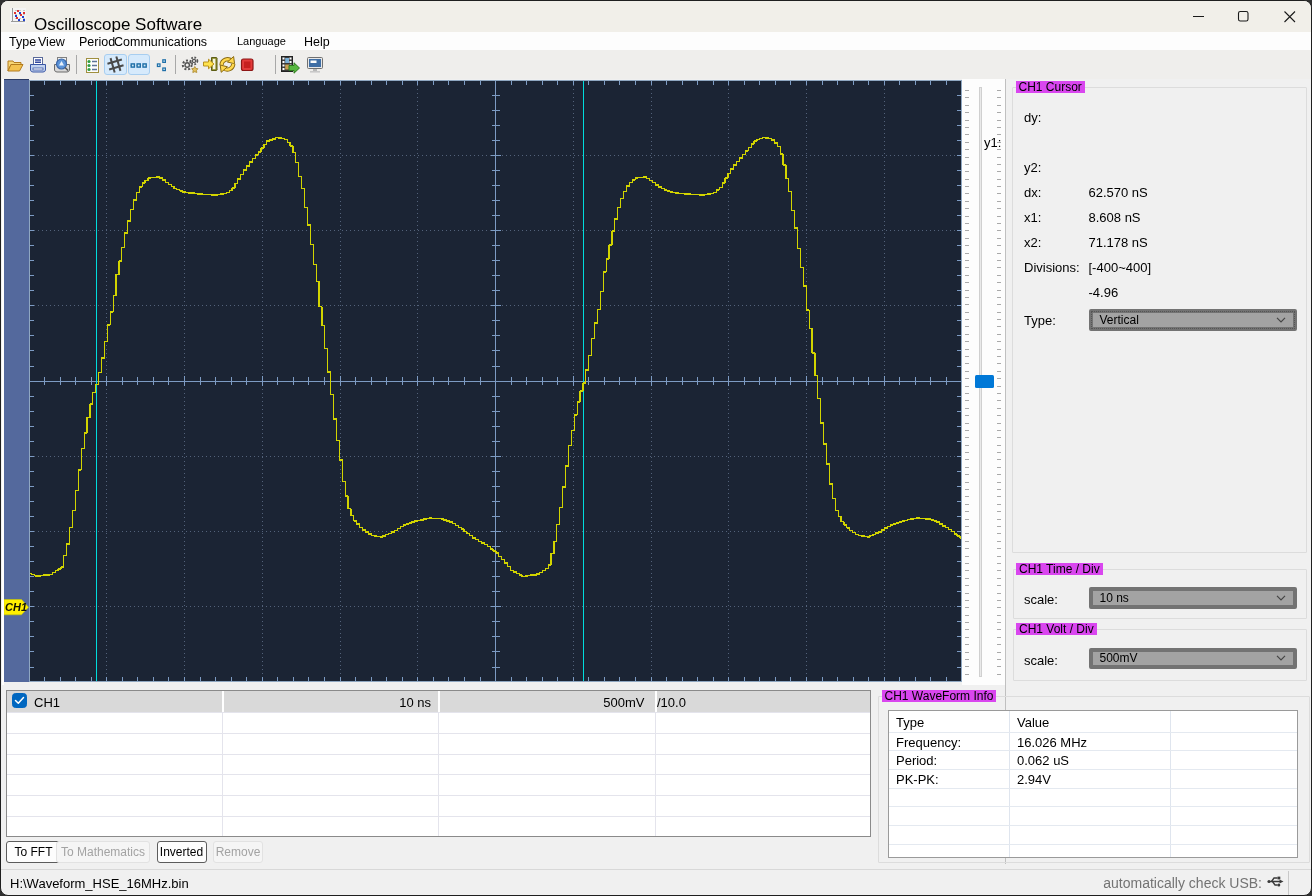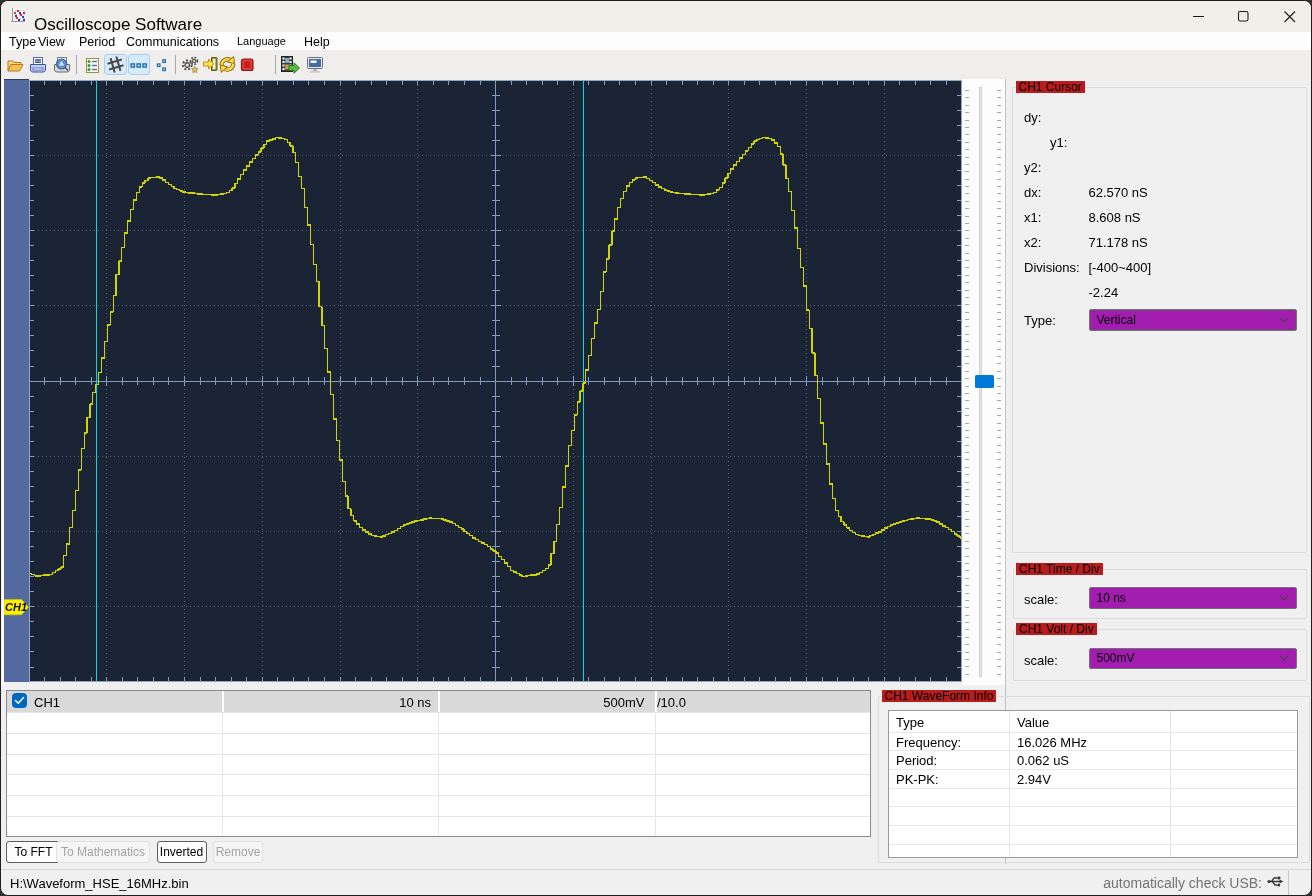--- a/index.html
+++ b/index.html
@@ -1,20 +1,20 @@
 <!DOCTYPE html>
 <html><head><meta charset="utf-8">
 <style>
 *{margin:0;padding:0;box-sizing:border-box}
 body{width:1312px;height:896px;background:#303030;font-family:"Liberation Sans",sans-serif;overflow:hidden}
 #win{position:absolute;left:0;top:0;width:1312px;height:896px;background:#f0f0f0;border-radius:8px;overflow:hidden;border:1px solid #1f1f1f}
 .abs{position:absolute}
 .gbox{position:absolute;border:1px solid #dcdcdc;border-radius:1px}
-.glabel{position:absolute;background:#b91c1c;font-size:12px;color:#000;padding:0 3px;line-height:12px}
-.combo{position:absolute;background:#a21caf;border:1px solid #737373;border-radius:2px;font-size:12px;color:#000}
+.glabel{position:absolute;background:#d946ef;font-size:12px;color:#000;padding:0 3px;line-height:12px}
+.combo{position:absolute;background:#a3a3a3;border:4px solid #737373;border-radius:2px;font-size:12px;color:#000}
 .combo .tx{position:absolute;left:7px;top:50%;transform:translateY(-50%)}
 .combo svg{position:absolute;right:7px;top:50%;transform:translateY(-50%)}
 .lbl{position:absolute;font-size:13px;color:#000;white-space:nowrap}
 .btn{position:absolute;font-size:12px;display:flex;align-items:center;justify-content:center;border-radius:3px;white-space:nowrap}
 .btn.en{background:#fdfdfd;border:1.4px solid #5c5c5c;color:#000}
 .btn.dis{background:#f5f5f5;border:1px solid #e2e2e2;color:#a3a3a3}
 </style></head><body>
 <div id="win">
 
 <div class="abs" style="left:0;top:0;width:1312px;height:31px;background:#f1efe9"></div>
@@ -53,21 +53,21 @@
 <div class="abs" style="left:33px;top:14px;font-size:17px;color:#000000">Oscilloscope Software</div>
 <svg class="abs" style="left:1185px;top:0" width="120" height="31">
  <line x1="7" y1="15.5" x2="18" y2="15.5" stroke="#1a1a1a" stroke-width="1.1"></line>
  <rect x="52.5" y="10.5" width="9.5" height="9.5" rx="1.8" fill="none" stroke="#1a1a1a" stroke-width="1.1"></rect>
  <path d="M98.5 10.5 L109 21 M109 10.5 L98.5 21" stroke="#1a1a1a" stroke-width="1.1" fill="none"></path>
 </svg>
 <div class="abs" style="left:0;top:31px;width:1312px;height:18px;background:#fdfdfd"></div>
     <div class="lbl" style="left:8px;top:34px;font-size:12.5px">Type</div>
     <div class="lbl" style="left:37px;top:34px;font-size:12.5px">View</div>
     <div class="lbl" style="left:78px;top:34px;font-size:12.5px">Period</div>
-    <div class="lbl" style="left:125px;top:34px;font-size:12.5px">Communications</div>
+    <div class="lbl" style="left:113px;top:34px;font-size:12.5px">Communications</div>
     <div class="lbl" style="left:236px;top:34px;font-size:11px">Language</div>
     <div class="lbl" style="left:303px;top:34px;font-size:12.5px">Help</div>
     <div class="abs" style="left:0;top:49px;width:1312px;height:28.5px;background:#efeeec"></div>
     <div class="abs" style="left:103px;top:52.5px;width:22.5px;height:21.5px;background:#d6eafc;border:1px solid #a8cef0;border-radius:3px"></div>
     <div class="abs" style="left:126.5px;top:52.5px;width:22.5px;height:21.5px;background:#d6eafc;border:1px solid #a8cef0;border-radius:3px"></div>
     <div class="abs" style="left:74.5px;top:54px;width:1px;height:19px;background:#a8a8a8"></div>
     <div class="abs" style="left:173.5px;top:54px;width:1px;height:19px;background:#a8a8a8"></div>
     <div class="abs" style="left:274px;top:54px;width:1px;height:19px;background:#a8a8a8"></div>
     <svg class="abs" style="left:0;top:49px" width="340" height="28">
 
@@ -517,31 +517,31 @@
 <div class="abs" style="left:961px;top:78px;width:43px;height:606px;background:#fdfdfd"></div>
 <div class="abs" style="left:963.8px;top:89px;width:4.5px;height:585px;background:repeating-linear-gradient(to bottom,#a9a9a9 0 1px,transparent 1px 7.39px)"></div>
 <div class="abs" style="left:995.7px;top:89px;width:4.5px;height:585px;background:repeating-linear-gradient(to bottom,#a9a9a9 0 1px,transparent 1px 7.39px)"></div>
 <div class="abs" style="left:977.8px;top:86px;width:3.5px;height:590px;background:#e9e9e9;border:1px solid #d0d0d0"></div>
 <div class="abs" style="left:973.5px;top:373.5px;width:19px;height:13px;background:#0078d7;border-radius:1.5px"></div>
 <div class="abs" style="left:1004px;top:78px;width:1px;height:785px;background:#c0c0c0"></div>
 
 <div class="gbox" style="left:1011px;top:85.5px;width:295px;height:466px"></div>
 <div class="glabel" style="left:1014.5px;top:79.5px">CH1 Cursor</div>
 <div class="lbl" style="left:1023px;top:109px">dy:</div>
-    <div class="lbl" style="left:1049px;top:134px">y1:</div>
+    <div class="lbl" style="left:983px;top:134px">y1:</div>
     <div class="lbl" style="left:1023px;top:159px">y2:</div>
     <div class="lbl" style="left:1023px;top:184px">dx:</div>
     <div class="lbl" style="left:1087.5px;top:184px">62.570 nS</div>
     <div class="lbl" style="left:1023px;top:209px">x1:</div>
     <div class="lbl" style="left:1087.5px;top:209px">8.608 nS</div>
     <div class="lbl" style="left:1023px;top:234px">x2:</div>
     <div class="lbl" style="left:1087.5px;top:234px">71.178 nS</div>
     <div class="lbl" style="left:1023px;top:259px">Divisions:</div>
     <div class="lbl" style="left:1087.5px;top:259px">[-400~400]</div>
-    <div class="lbl" style="left:1087.5px;top:284px">-2.24</div>
+    <div class="lbl" style="left:1087.5px;top:284px">-4.96</div>
     <div class="lbl" style="left:1023px;top:312px">Type:</div>
     <div class="combo" style="left:1087.5px;top:307.5px;width:208px;height:22.5px;outline:1px dotted #555;outline-offset:-3px">
       <span class="tx">Vertical</span>
       <svg width="10" height="6" viewBox="0 0 10 6">
         <path d="M1 0.8 L5 4.8 L9 0.8" stroke="#454545" stroke-width="1.2" fill="none"></path>
       </svg>
     </div>
 <div class="gbox" style="left:1011.5px;top:567.5px;width:294.5px;height:50px"></div>
 <div class="glabel" style="left:1015px;top:561.5px">CH1 Time / Div</div>
 <div class="lbl" style="left:1023px;top:591px">scale:</div>

